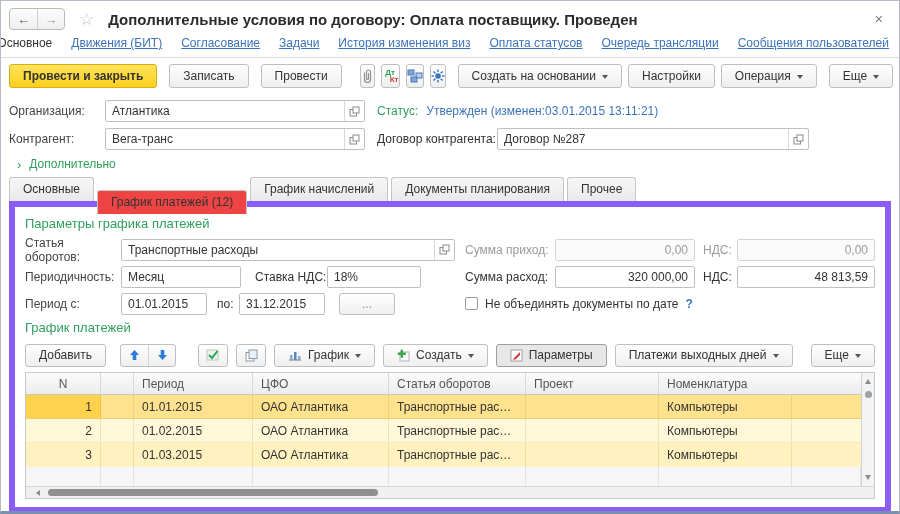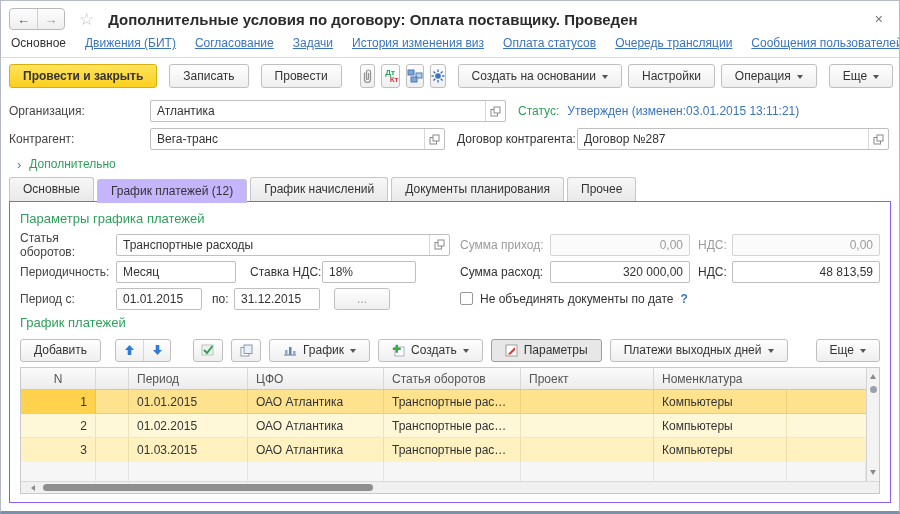--- a/index.html
+++ b/index.html
@@ -14,21 +14,21 @@
   .titlebar { display:flex; align-items:center; padding:6px 12px 2px 8px; height:32px; }
   .histgroup { display:flex; border:1px solid #B9B9B9; border-radius:4px; overflow:hidden;
                background:linear-gradient(#FDFDFD,#EFEFEF); }
   .histgroup .hbtn { width:27px; height:20px; display:flex; align-items:center; justify-content:center;
                font-size:13px; color:#555; cursor:pointer; }
   .histgroup .hbtn.fwd { border-left:1px solid #CFCFCF; color:#9A9A9A; }
   .star { color:#C3C3C3; font-size:17px; margin-left:14px; cursor:pointer; }
   .wtitle { font-size:15px; font-weight:bold; color:#2B2B2B; margin-left:14px; white-space:nowrap; }
   .wclose { margin-left:auto; color:#777; font-size:14px; cursor:pointer; padding:0 4px; }
   
-  .navbar { display:flex; align-items:center; gap:19px; padding:3px 10px 7px 10px; border-bottom:1px solid #DCDCDC; }
+  .navbar { display:flex; align-items:center; gap:19px; padding:3px 10px 7px 10px; border-bottom:1px solid #DCDCDC;justify-content:flex-end; }
   .navbar .nav-active { color:#333; }
   .navbar a { color:#3B74BC; text-decoration:underline; cursor:pointer; white-space:nowrap; }
   .car { display:inline-block; width:0; height:0; border:3.5px solid transparent; border-top:4.5px solid #555;
          margin-left:6px; position:relative; top:2px; }
   
   .cmdbar { display:flex; align-items:center; padding:6px 10px 6px 8px; gap:6px; }
   .btn { height:24px; border:1px solid #BFBFBF; border-radius:3px; background:linear-gradient(#FEFEFE,#EFEFEF);
          font-family:inherit; font-size:12px; padding:0 13px; color:#333; display:inline-flex; align-items:center;
          cursor:pointer; white-space:nowrap; }
   .btn-primary { background:linear-gradient(#FFE45A,#FBCF1E); border-color:#D8AE10; font-weight:bold; }
@@ -41,34 +41,34 @@
   
   .formarea { padding:3px 10px 0 8px; }
   .frow { display:flex; align-items:center; height:28px; }
   .flabel { width:96px; color:#444; flex:0 0 auto; }
   .fld { display:flex; align-items:center; border:1px solid #BFBFBF; border-radius:2px; height:22px; background:#fff; }
   .fld .fld-text { padding:0 6px; flex:1; white-space:nowrap; overflow:hidden; }
   .fld .fld-btn { width:20px; align-self:stretch; border-left:1px solid #D8D8D8; display:flex; align-items:center;
                   justify-content:center; cursor:pointer; background:transparent; }
   .fld.disabled { background:#FBFBFB; border-color:#D4D4D4; color:#9B9B9B; }
   .fld .num { text-align:right; }
-  .w-org { width:356px;margin-left:45px; }
+  .w-org { width:260px; }
   .rightcol { margin-left:12px; display:flex; align-items:center; flex:1; }
   .lbl-green { color:#2EA05C; }
   .status-val { color:#3B74BC; margin-left:8px; cursor:pointer; white-space:nowrap; }
   .lbl-contract { width:120px; }
   .w-contract { width:312px; }
   .disclosure { display:flex; align-items:center; height:22px; padding:0 8px; color:#2EA05C; cursor:pointer; }
   .disclosure .chev { font-size:13px; margin-right:8px; color:#2EA05C; }
   
   .tabs { display:flex; gap:3px; padding:2px 0 0 8px; position:relative; z-index:2; }
   .tab { padding:4px 13px 5px; border:1px solid #C6C6C6; border-bottom:none; border-radius:3px 3px 0 0;
          background:linear-gradient(#F7F7F7,#E9E9E9); cursor:pointer; white-space:nowrap; }
-  .tab.active { background:#c4b5fd; position:relative; top:2px; }
-  .panel { margin:0 8px; border:1px solid #8b5cf6; background:#fff; position:relative; z-index:1; padding:6px 10px 8px; }
+  .tab.active { background:#ef4444; position:relative; top:13px; }
+  .panel { margin:0 8px; border:6px solid #8b5cf6; background:#fff; position:relative; z-index:1; padding:6px 10px 8px; }
   .sectitle { color:#2EA05C; font-size:13px; margin:3px 0 5px; }
   
   .prow { display:flex; align-items:center; height:27px; }
   .pleft { flex:0 0 430px; display:flex; align-items:center; }
   .pright { flex:1; display:flex; align-items:center; }
   .w-article { flex:1; }
   .lbl90 { width:90px; flex:0 0 auto; }
   .lbl-vat { width:34px; flex:0 0 auto; margin-left:8px; }
   .fld140 { width:140px; flex:0 0 auto; }
   .fldflex { flex:1; }

